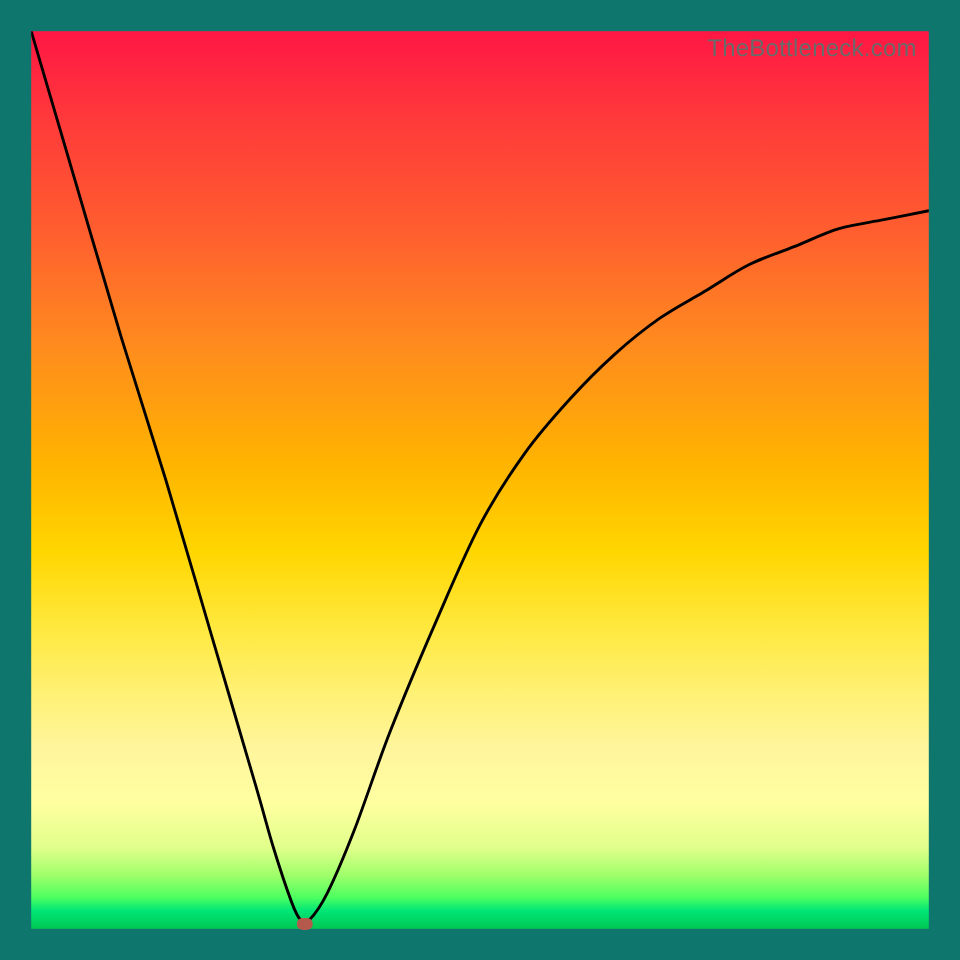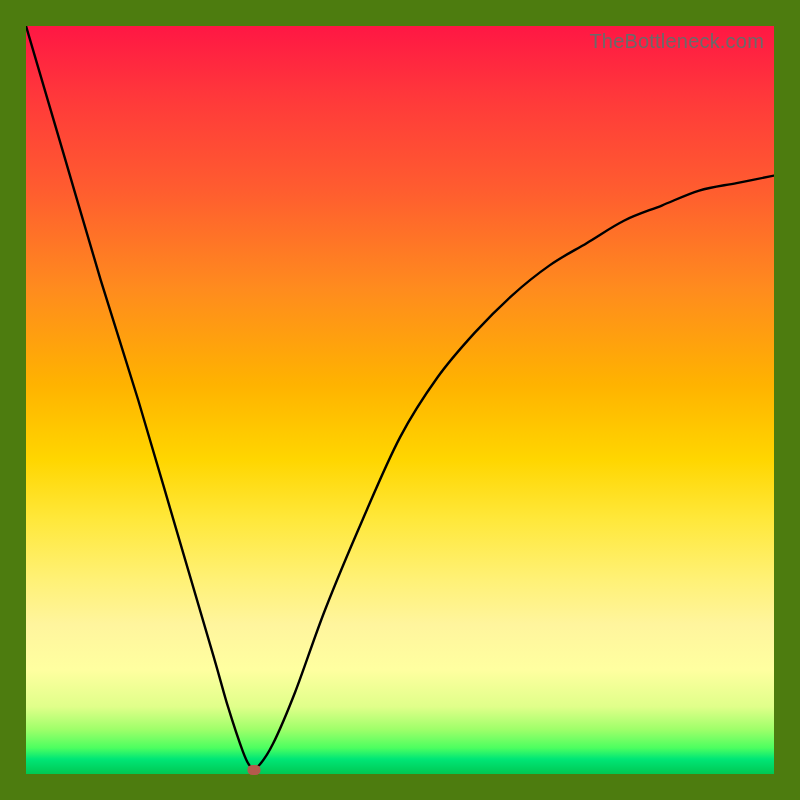--- a/index.html
+++ b/index.html
@@ -1,21 +1,21 @@
 <!DOCTYPE html>
 <html><head>
 <meta charset="utf-8">
 <style>
   * { margin: 0; padding: 0; box-sizing: border-box; }
   html, body { width: 800px; height: 800px; overflow: hidden; background: #000; }
   .frame {
     position: relative;
     width: 800px;
     height: 800px;
-    background: #4d7c0f;
+    background: #0f766e;
   }
   .plot-area {
     position: absolute;
     left: 26px;
     top: 26px;
     width: 748px;
     height: 748px;
     background: linear-gradient(to bottom,
       #ff1744 0%,
       #ff3a3a 10%,

